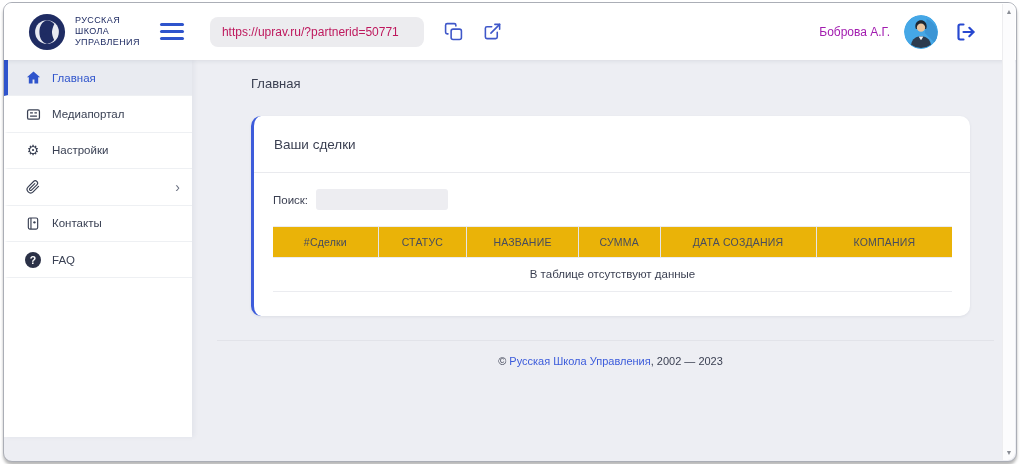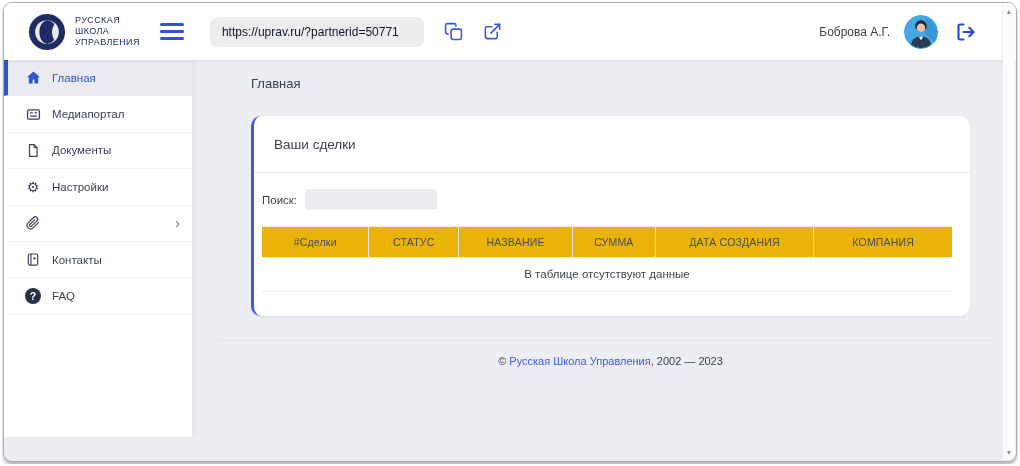--- a/index.html
+++ b/index.html
@@ -14,26 +14,26 @@
     position:relative; z-index:3; height:57px; background:#fff;
     display:flex; align-items:center; padding:0 40px 0 24px;
     box-shadow:0 1px 4px rgba(40,45,80,.10);
   }
   .logo { display:flex; align-items:center; gap:9px; }
   .logo-text { color:#1f2c63; font-weight:normal; font-size:9px; line-height:1.25; letter-spacing:.4px; text-transform:uppercase; }
   .hamburger { margin-left:20px; width:24px; cursor:pointer; display:flex; flex-direction:column; gap:4px; }
   .hamburger span { display:block; height:3.2px; border-radius:2px; background:#2f54cc; }
   .url-input {
     margin-left:26px; width:214px; height:30px; background:#ececef; border:none;
-    border-radius:8px; padding:0 12px; font-size:12px; color:#0f172a;
+    border-radius:8px; padding:0 12px; font-size:12px; color:#be185d;
     font-family:"Liberation Sans", sans-serif; outline:none;
   }
   .hdr-icon { margin-left:20px; cursor:pointer; display:flex; align-items:center; }
   .hdr-right { margin-left:auto; display:flex; align-items:center; gap:14px; }
-  .user-name { font-size:12px; color:#404040; }
+  .user-name { font-size:12px; color:#a21caf; }
   .avatar { width:34px; height:34px; border-radius:50%; overflow:hidden; cursor:pointer; flex:0 0 auto; }
   
   .app-body { display:flex; height:377px; }
   .sidebar {
     position:relative; z-index:2; width:188px; background:#fff;
     box-shadow:2px 0 5px rgba(40,45,80,.06);
   }
   .side-item {
     display:flex; align-items:center; gap:11px; height:36.4px;
     padding:0 12px 0 17px; border-bottom:1px solid #eef0f3;
@@ -47,21 +47,21 @@
   .faq-badge { width:16px; height:16px; border-radius:50%; background:#2b3147; color:#fff; font-size:10.5px; font-weight:bold; display:flex; align-items:center; justify-content:center; }
   
   .content { flex:1; padding:16px 46px 0 59px; overflow:hidden; }
   .page-title { font-size:13px; color:#3a3f51; margin-bottom:25px; }
   .card {
     background:#fff; border-radius:10px; border-left:3px solid #3d5cdb;
     box-shadow:0 1px 3px rgba(40,45,80,.08);
   }
   .card-header { padding:19px 20px; border-bottom:1px solid #e9eaee; }
   .card-title { font-size:13.5px; color:#3a3f51; }
-  .card-body { padding:16px 18px 24px 8px; }
+  .card-body { padding:16px 18px 24px 19px; }
   .search-row { display:flex; align-items:center; gap:8px; margin-bottom:16px; }
   .search-label { font-size:11.5px; color:#3a3f51; }
   .search-input { width:132px; height:21px; background:#ededf1; border:none; border-radius:3px; padding:0 6px; outline:none; font-family:"Liberation Sans", sans-serif; font-size:11px; color:#3a3f51; }
   table.deals { width:100%; border-collapse:collapse; }
   table.deals th {
     background:#eab308; font-weight:400; font-size:10.5px; color:#474c5e;
     padding:9px 4px; border-top:1px solid #ebecf0; border-bottom:1px solid #ebecf0;
     border-left:1px solid #e4e5ea; text-align:center; letter-spacing:.2px; white-space:nowrap;
   }
   table.deals th:first-child { border-left:none; }
@@ -164,29 +164,20 @@
           <svg width="15" height="15" viewBox="0 0 24 24" fill="none" stroke="#3a4154" stroke-width="2">
             <rect x="2.5" y="4.5" width="19" height="15" rx="2.5"></rect>
             <line x1="6.5" y1="9.5" x2="11" y2="9.5"></line>
               <line x1="13.5" y1="9.5" x2="17.5" y2="9.5"></line>
             <line x1="6.5" y1="14.5" x2="17.5" y2="14.5"></line>
           </svg>
         </span>
         <span>Медиапортал</span>
       </div>
 
-      <div class="side-item">
-        <span class="s-icon">
-          <svg width="14" height="15" viewBox="0 0 24 24" fill="none" stroke="#3a4154" stroke-width="2" stroke-linejoin="round">
-            <path d="M6 2h8l5 5v15H6z"></path>
-              <path d="M14 2v5h5"></path>
-          </svg>
-        </span>
-        <span>Документы</span>
-      </div>
 
       <div class="side-item">
         <span class="s-icon gear-glyph">⚙</span>
         <span>Настройки</span>
       </div>
 
       <div class="side-item">
         <span class="s-icon">
           <svg width="14" height="14" viewBox="0 0 24 24" fill="none" stroke="#3a4154" stroke-width="2" stroke-linecap="round" stroke-linejoin="round">
             <path d="M21.44 11.05l-9.19 9.19a6 6 0 0 1-8.49-8.49l9.19-9.19a4 4 0 0 1 5.66 5.66l-9.2 9.19a2 2 0 0 1-2.83-2.83l8.49-8.48"></path>

